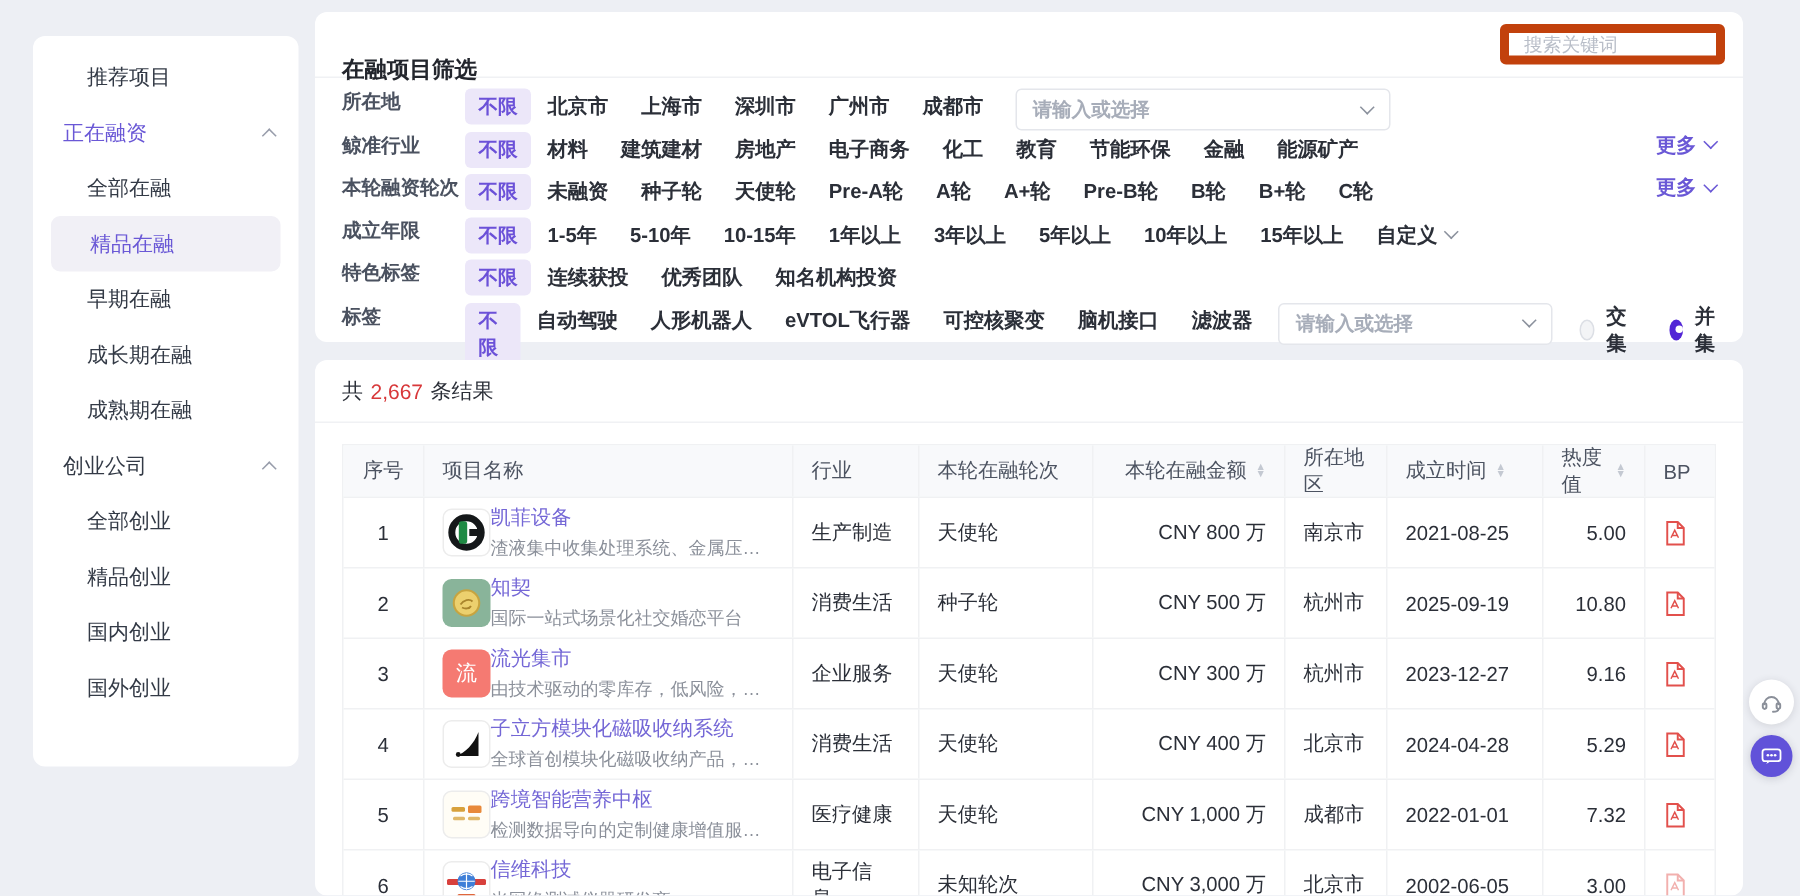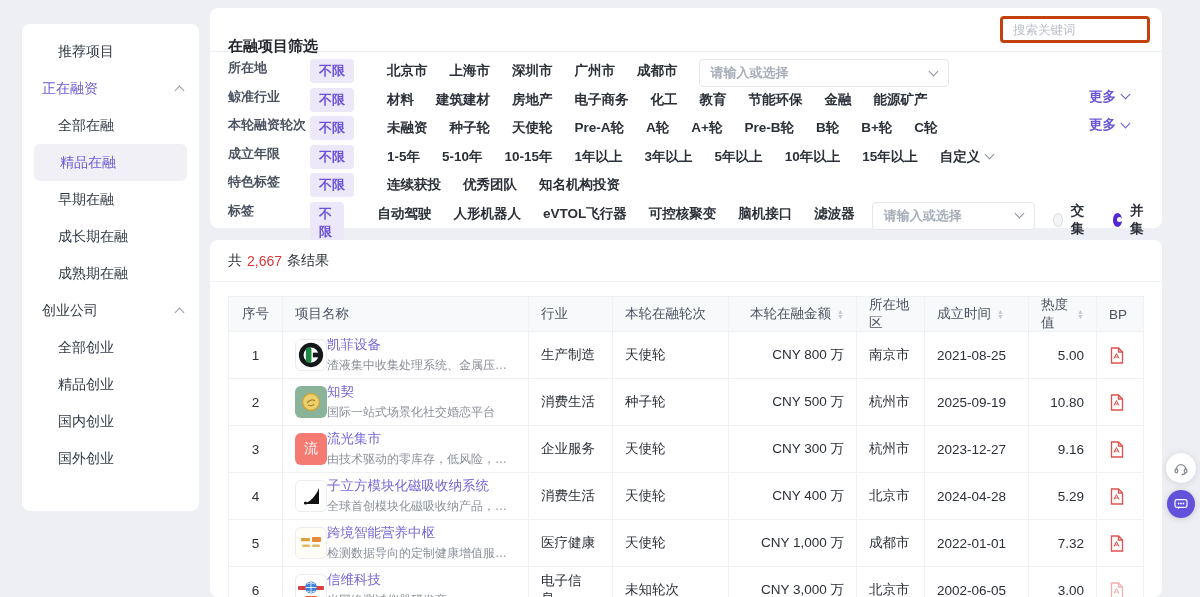--- a/index.html
+++ b/index.html
@@ -12,28 +12,28 @@
   .side-item { height:37px; display:flex; align-items:center; font-size:14px; color:#333a46; padding-left:36px; cursor:pointer; }
   .side-item.section { padding-left:20px; padding-right:16px; justify-content:space-between;font-family:Liberation Mono, monospace; }
   .side-item.active { color:#6a58d6; }
   .side-item.selected { background:#f1f0f6; border-radius:6px; margin:0 12px; padding-left:26px; color:#6a58d6; }
   .chev-up { width:7px; height:7px; border-left:1.5px solid #989dab; border-top:1.5px solid #989dab; transform:rotate(45deg); margin-top:4px; }
 
   
   #filter-card { left:210px; top:8px; width:952px; height:220px; }
   .filter-head { height:44px; border-bottom:1px solid #f0f1f4; display:flex; align-items:center; justify-content:space-between; padding:0 12px 0 18px; }
   .filter-title { font-size:15px; font-weight:bold; color:#23262d;margin-top:33px; }
-  .search-input { width:150px; height:27px; border:3px solid #c2410c; border-radius:4px; font-size:12.5px; padding:0 10px; color:#333; outline:none; font-family:inherit; }
+  .search-input { width:150px; height:27px; border:6px solid #c2410c; border-radius:4px; font-size:12.5px; padding:0 10px; color:#333; outline:none; font-family:inherit; }
   .search-input::placeholder { color:#b9bec8; }
   .filter-body { padding:7px 14px 0 18px; }
   .f-row { display:flex; align-items:flex-start; min-height:28.5px; position:relative;font-weight:bold; }
   .f-label { flex:0 0 82px; font-size:13px; color:#4b5260; }
-  .chip { background:#ece7f9; color:#6b51d8; font-size:13px; padding:3px 9px; border-radius:4px; margin-right:22px; cursor:pointer; }
+  .chip { background:#ece7f9; color:#6b51d8; font-size:13px; padding:3px 9px; border-radius:4px; margin-right:0; cursor:pointer; }
   .opt { font-size:13.5px; color:#2b2f38; padding:3px 11px; cursor:pointer; white-space:nowrap; display:inline-flex; align-items:center; gap:6px; }
-  .more { position:absolute; right:19px; color:#6a58d6; font-size:13.5px; display:flex; align-items:center; gap:6px; cursor:pointer; }
+  .more { position:absolute; right:4px; color:#6a58d6; font-size:13.5px; display:flex; align-items:center; gap:6px; cursor:pointer; }
   .chev-down { width:7px; height:7px; border-right:1.4px solid #8b919d; border-bottom:1.4px solid #8b919d; transform:rotate(45deg); margin-top:-4px; }
   .chev-down.purple { border-color:#6a58d6; }
   .select { height:28px; border:1px solid #e4e6eb; border-radius:4px; display:flex; align-items:center; justify-content:space-between; padding:0 11px; color:#a7adb9; font-size:13px; cursor:pointer; background:#fff; }
   .select.loc { width:250px; margin-left:10px; }
   .select.tag { width:244px; margin-left:6px; }
   .radio-group { display:flex; align-items:center; margin-left:18px; gap:24px; }
   .radio { display:flex; align-items:center; gap:8px; font-size:13.5px; color:#2b2f38; cursor:pointer; }
   .rdot { width:14px; height:14px; border-radius:50%; }
   .rdot.off { border:1px solid #dcdfe5; background:#f3f4f6; }
   .rdot.on { background:#5226d6; position:relative; }

